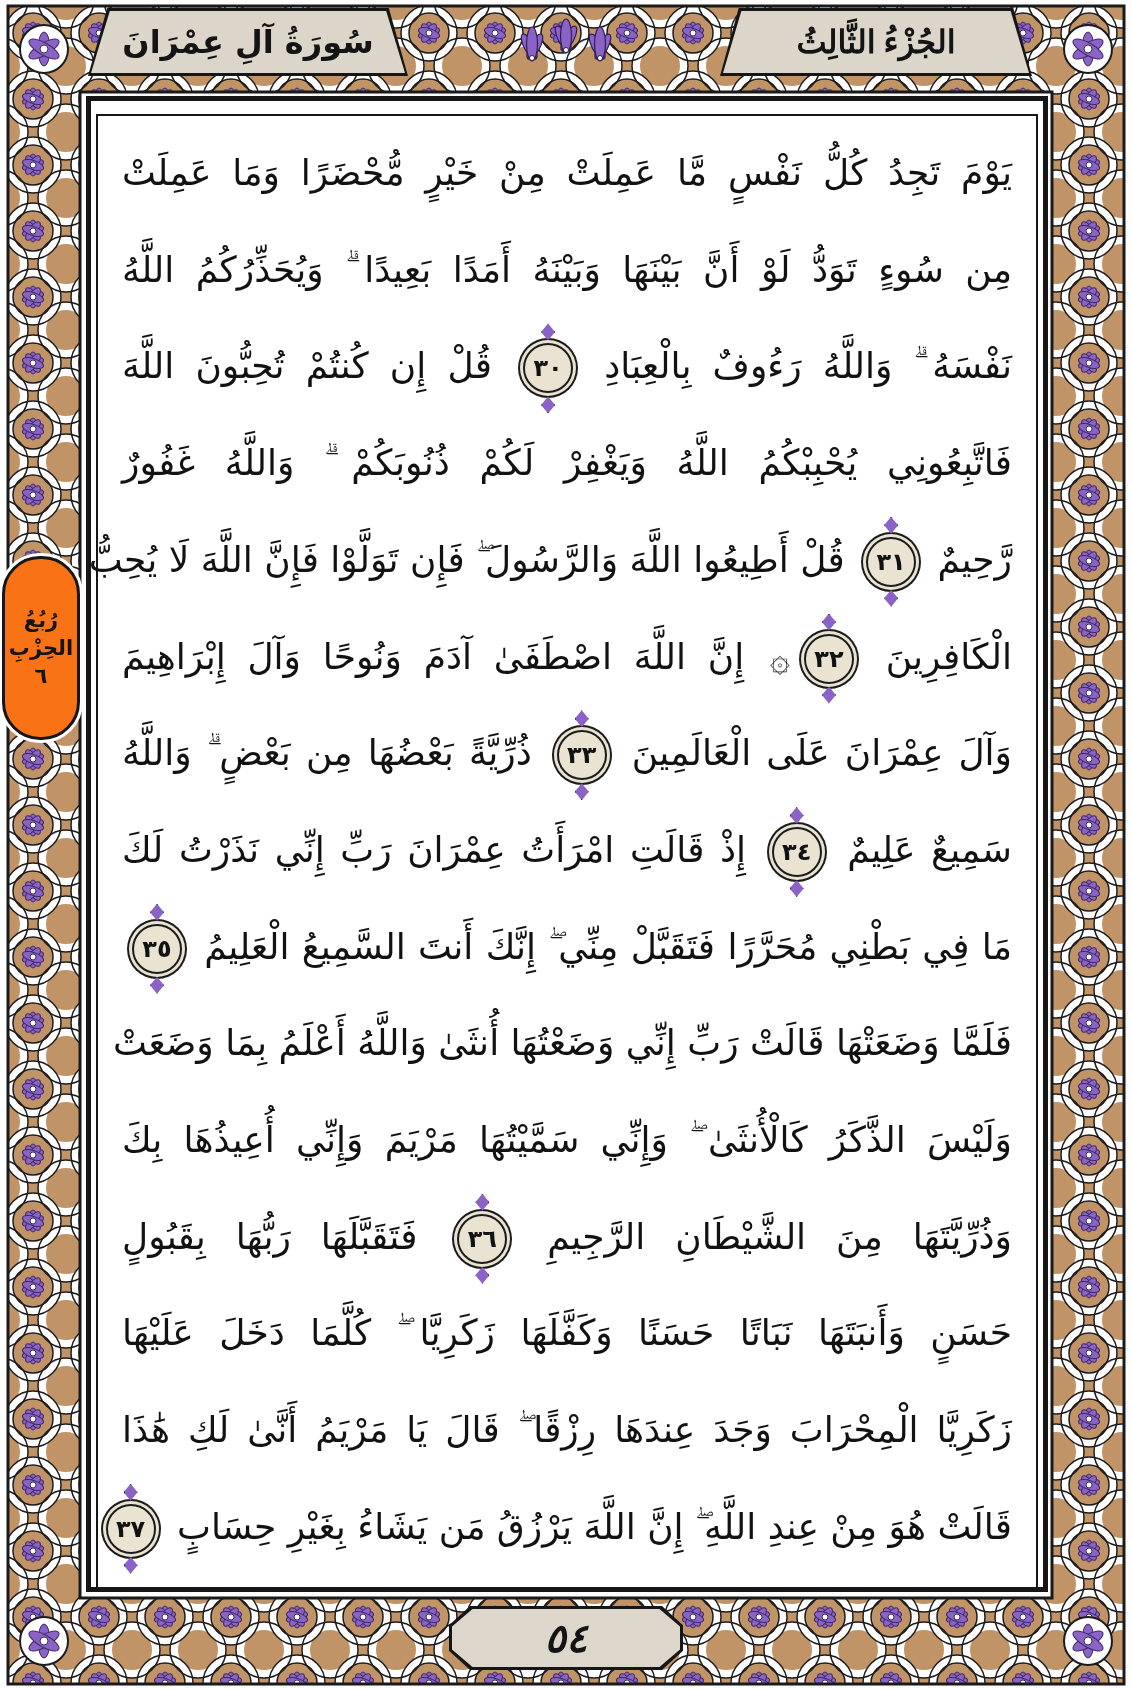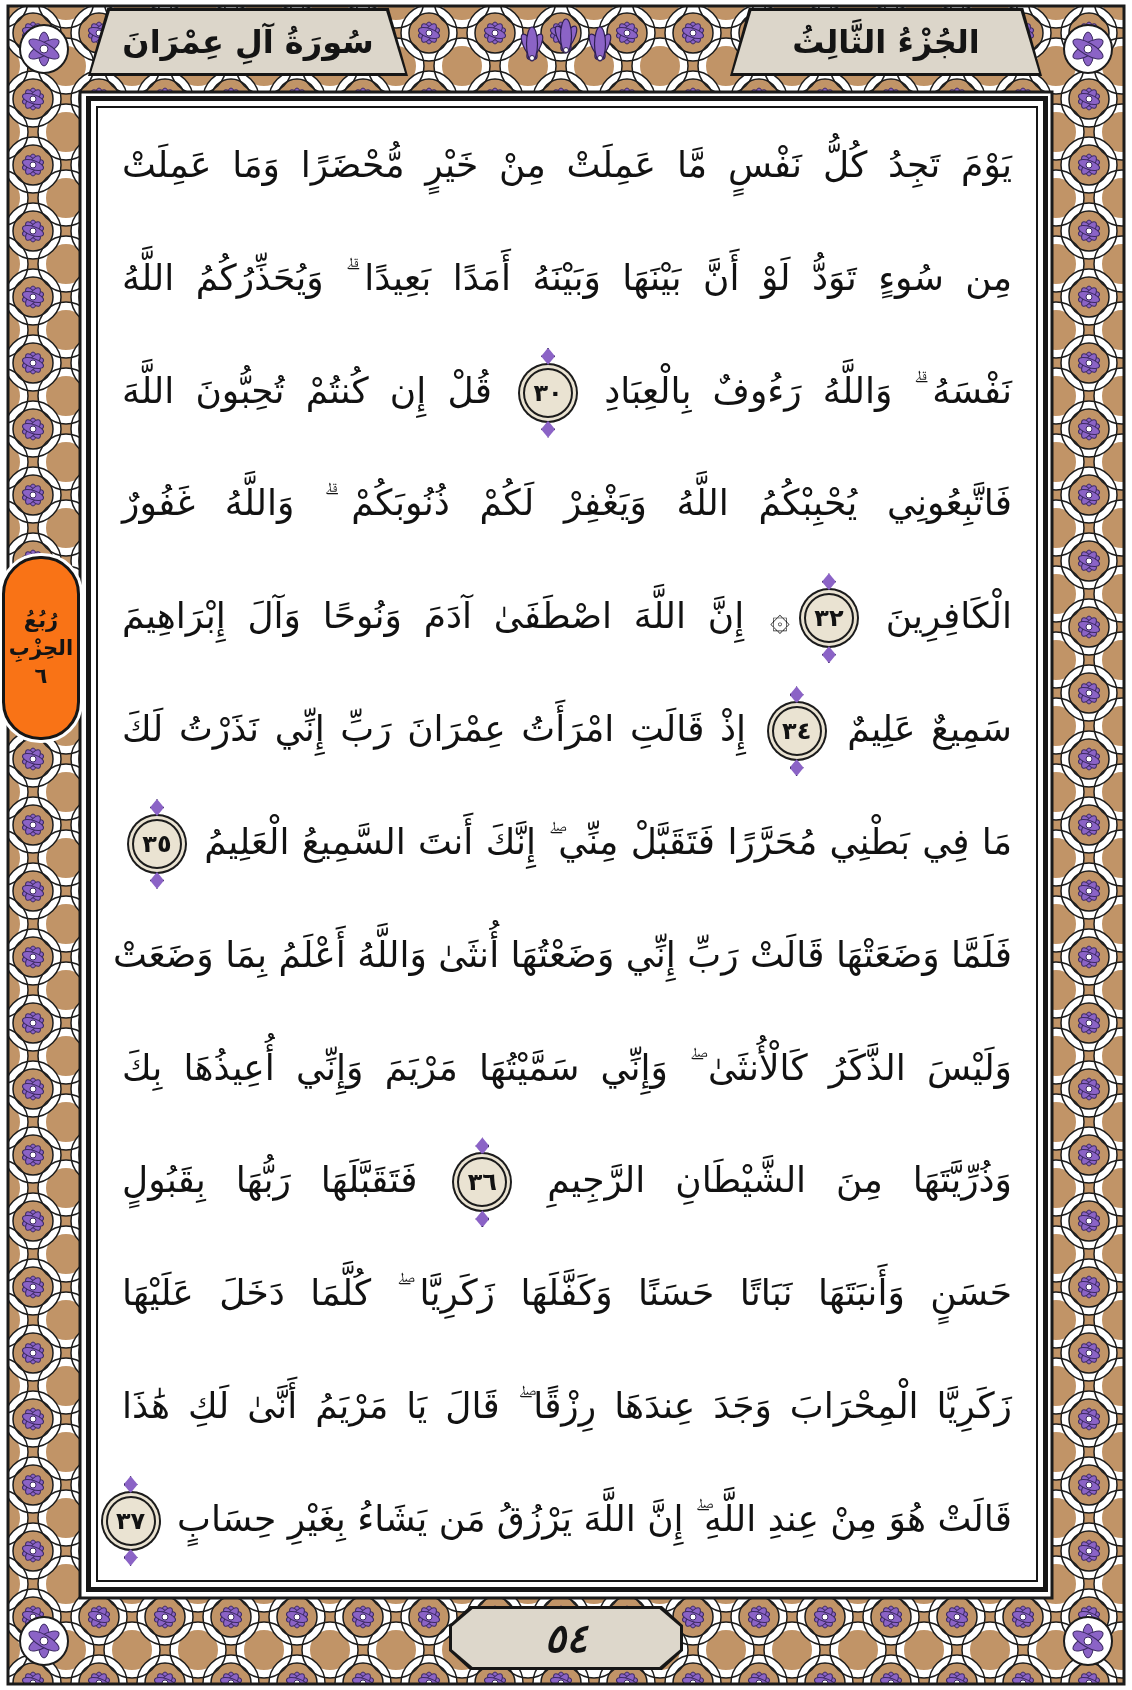--- a/index.html
+++ b/index.html
@@ -13,28 +13,28 @@
 
   
   .cartouche { position:absolute; top:8px; height:68px;
     background:#161616;
     clip-path:polygon(6% 0%, 94% 0%, 100% 100%, 0% 100%); }
   .cartouche .inner { position:absolute; inset:3px; background:#dcd6ca;
     clip-path:polygon(6% 0%, 94% 0%, 100% 100%, 0% 100%);
     display:flex; align-items:center; justify-content:center; }
   .cartouche .inner span { font-size:32px; font-weight:bold; letter-spacing:1px; }
   .cartouche.surah { left:88px;  width:320px; }
-  .cartouche.juz   { right:90px; width:312px; }
+  .cartouche.juz   { right:100px; width:312px;font-family:Liberation Serif, serif; }
 
   
   .frame-outer { position:absolute; left:86px; top:96px; width:962px; height:1496px;
     border:5px solid #161616; background:#ffffff; padding:5px; }
   .frame-inner { width:100%; height:100%; border:2px solid #161616;
     padding:10px 24px 14px 24px;
-    display:flex; flex-direction:column; justify-content:space-between; }
+    display:flex; flex-direction:column; justify-content:space-between;margin-top:8px; }
 
   .qline { direction:rtl; text-align:justify; text-align-last:justify;
     font-size:36px; line-height:94px; height:94px; white-space:nowrap;
     color:#121212; }
 
   
   .ayah { display:inline-flex; align-items:center; justify-content:center;
     width:50px; height:50px; border-radius:50%;
     background:#eae3d2; border:2px solid #1c1c1c;
     box-shadow:0 0 0 3px #eae3d2, 0 0 0 5px #1c1c1c;
@@ -150,21 +150,23 @@
     <span>الحِزْبِ</span>
     <span>٦</span>
   </div>
 
   <div class="frame-outer">
     <div class="frame-inner">
         <div class="qline">يَوْمَ تَجِدُ كُلُّ نَفْسٍ مَّا عَمِلَتْ مِنْ خَيْرٍ مُّحْضَرًا وَمَا عَمِلَتْ</div>
         <div class="qline">مِن سُوءٍ تَوَدُّ لَوْ أَنَّ بَيْنَهَا وَبَيْنَهُ أَمَدًا بَعِيدًا ۗ وَيُحَذِّرُكُمُ اللَّهُ</div>
         <div class="qline">نَفْسَهُ ۗ وَاللَّهُ رَءُوفٌ بِالْعِبَادِ <span class="ayah">٣٠</span> قُلْ إِن كُنتُمْ تُحِبُّونَ اللَّهَ</div>
         <div class="qline">فَاتَّبِعُونِي يُحْبِبْكُمُ اللَّهُ وَيَغْفِرْ لَكُمْ ذُنُوبَكُمْ ۗ وَاللَّهُ غَفُورٌ</div>
+        <div class="qline">رَّحِيمٌ <span class="ayah">٣١</span> قُلْ أَطِيعُوا اللَّهَ وَالرَّسُولَ ۖ فَإِن تَوَلَّوْا فَإِنَّ اللَّهَ لَا يُحِبُّ</div>
         <div class="qline">الْكَافِرِينَ <span class="ayah">٣٢</span><span class="hizb-star">۞</span> إِنَّ اللَّهَ اصْطَفَىٰ آدَمَ وَنُوحًا وَآلَ إِبْرَاهِيمَ</div>
+        <div class="qline">وَآلَ عِمْرَانَ عَلَى الْعَالَمِينَ <span class="ayah">٣٣</span> ذُرِّيَّةً بَعْضُهَا مِن بَعْضٍ ۗ وَاللَّهُ</div>
         <div class="qline">سَمِيعٌ عَلِيمٌ <span class="ayah">٣٤</span> إِذْ قَالَتِ امْرَأَتُ عِمْرَانَ رَبِّ إِنِّي نَذَرْتُ لَكَ</div>
         <div class="qline">مَا فِي بَطْنِي مُحَرَّرًا فَتَقَبَّلْ مِنِّي ۖ إِنَّكَ أَنتَ السَّمِيعُ الْعَلِيمُ <span class="ayah">٣٥</span></div>
         <div class="qline">فَلَمَّا وَضَعَتْهَا قَالَتْ رَبِّ إِنِّي وَضَعْتُهَا أُنثَىٰ وَاللَّهُ أَعْلَمُ بِمَا وَضَعَتْ</div>
         <div class="qline">وَلَيْسَ الذَّكَرُ كَالْأُنثَىٰ ۖ وَإِنِّي سَمَّيْتُهَا مَرْيَمَ وَإِنِّي أُعِيذُهَا بِكَ</div>
         <div class="qline">وَذُرِّيَّتَهَا مِنَ الشَّيْطَانِ الرَّجِيمِ <span class="ayah">٣٦</span> فَتَقَبَّلَهَا رَبُّهَا بِقَبُولٍ</div>
         <div class="qline">حَسَنٍ وَأَنبَتَهَا نَبَاتًا حَسَنًا وَكَفَّلَهَا زَكَرِيَّا ۖ كُلَّمَا دَخَلَ عَلَيْهَا</div>
         <div class="qline">زَكَرِيَّا الْمِحْرَابَ وَجَدَ عِندَهَا رِزْقًا ۖ قَالَ يَا مَرْيَمُ أَنَّىٰ لَكِ هَٰذَا</div>
         <div class="qline">قَالَتْ هُوَ مِنْ عِندِ اللَّهِ ۖ إِنَّ اللَّهَ يَرْزُقُ مَن يَشَاءُ بِغَيْرِ حِسَابٍ <span class="ayah">٣٧</span></div>
       </div>
   </div>

